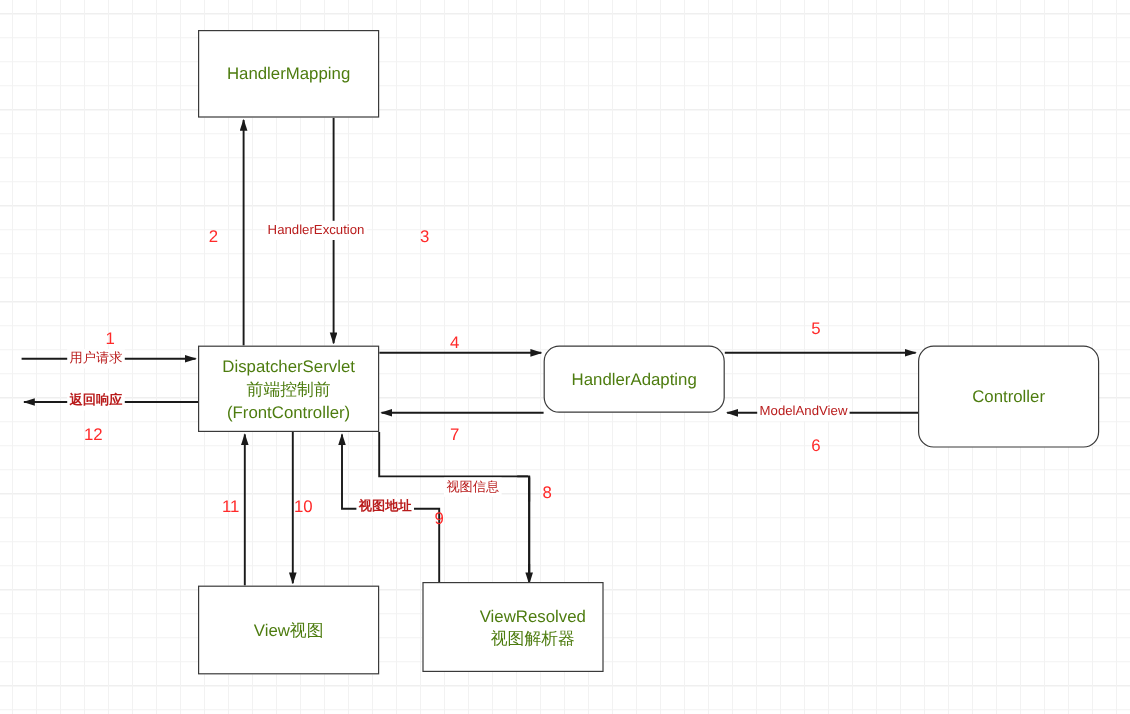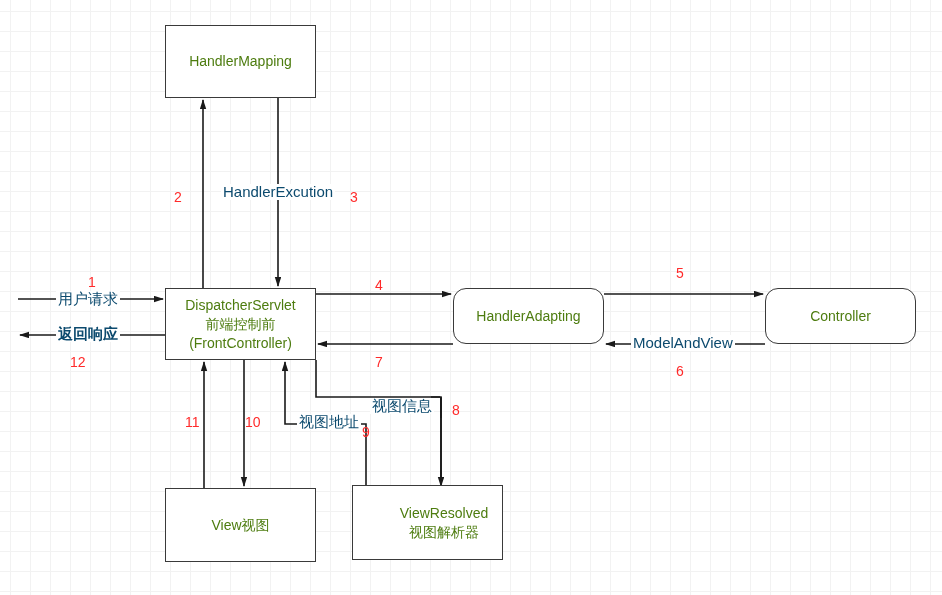--- a/index.html
+++ b/index.html
@@ -39,22 +39,22 @@
   .node.rounded { border-radius: 13px; }
   .edge-svg {
     position: absolute;
     left: 0; top: 0;
     width: 942px;
     height: 595px;
     pointer-events: none;
   }
   .edge-label {
     position: absolute;
-    font-size: 15px;
-    color: #0c4a6e;
+    font-size: 11px;
+    color: #b91c1c;
     background: #ffffff;
     padding: 0 2px;
     white-space: nowrap;
     line-height: 16px;
   }
   .seq-label {
     position: absolute;
     font-size: 14px;
     color: #ff2a2a;
     white-space: nowrap;
@@ -118,38 +118,38 @@
   <div class="node" style="left:165px; top:288px; width:151px; height:72px;">
     <span>DispatcherServlet
 前端控制前
 (FrontController)</span>
   </div>
 
   <div class="node rounded" style="left:453px; top:288px; width:151px; height:56px;text-align:center;">
     <span>HandlerAdapting</span>
   </div>
 
-  <div class="node rounded" style="left:765px; top:288px; width:151px; height:56px;">
+  <div class="node rounded" style="left:765px; top:288px; width:151px; height:85px;">
     <span>Controller</span>
   </div>
 
   <div class="node" style="left:165px; top:488px; width:151px; height:74px;">
     <span>View视图</span>
   </div>
 
   <div class="node" style="left:352px; top:485px; width:151px; height:75px;padding-left:33px;">
     <span>ViewResolved
 视图解析器</span>
   </div>
 
   <div class="edge-label" style="left:56px; top:291px;">用户请求</div>
   <div class="edge-label" style="left:56px; top:326px;font-weight:bold;">返回响应</div>
   <div class="edge-label" style="left:221px; top:184px;">HandlerExcution</div>
   <div class="edge-label" style="left:631px; top:335px;">ModelAndView</div>
-  <div class="edge-label" style="left:297px; top:414px;">视图地址</div>
+  <div class="edge-label" style="left:297px; top:414px;font-weight:bold;">视图地址</div>
   <div class="edge-label" style="left:370px; top:398px;">视图信息</div>
 
   <div class="seq-label" style="left:88px;  top:274px;">1</div>
   <div class="seq-label" style="left:174px; top:189px;">2</div>
   <div class="seq-label" style="left:350px; top:189px;">3</div>
   <div class="seq-label" style="left:375px; top:277px;">4</div>
   <div class="seq-label" style="left:676px; top:265px;">5</div>
   <div class="seq-label" style="left:676px; top:363px;">6</div>
   <div class="seq-label" style="left:375px; top:354px;">7</div>
   <div class="seq-label" style="left:452px; top:402px;">8</div>

